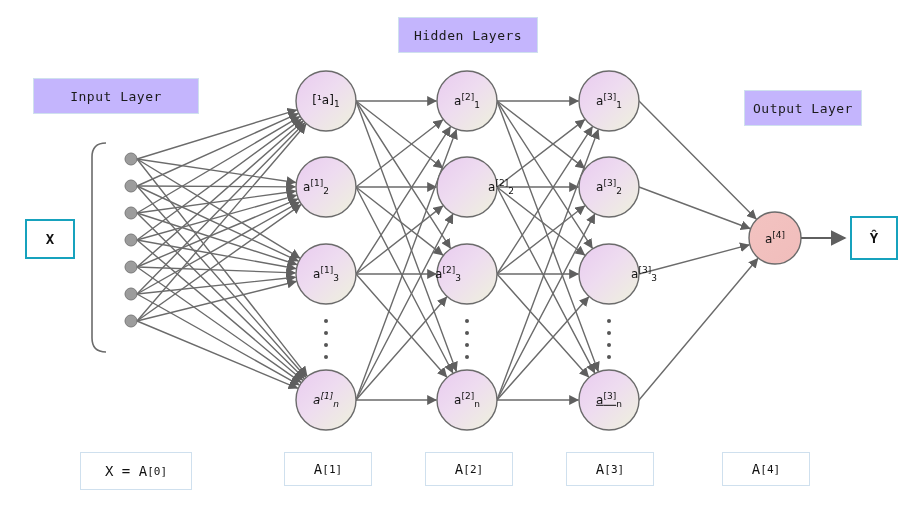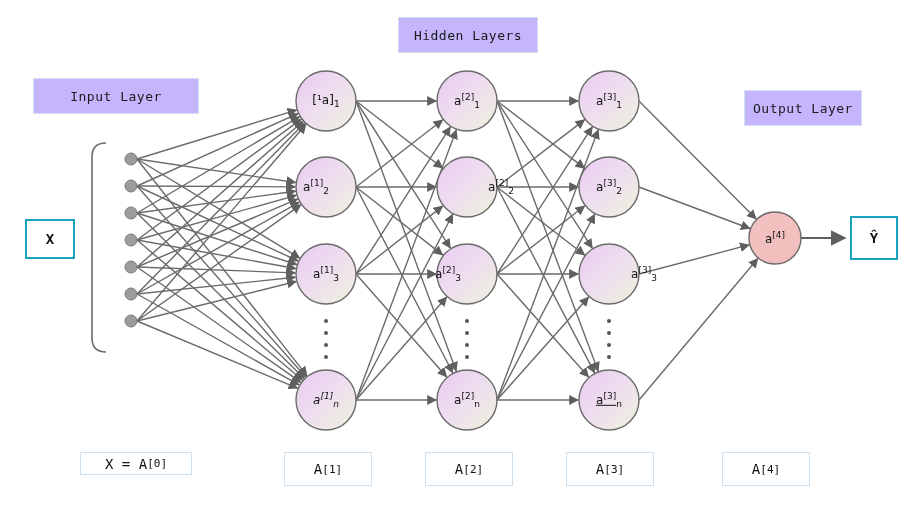--- a/index.html
+++ b/index.html
@@ -33,21 +33,21 @@
   #box-yhat {left:850px;top:216px;width:48px;height:44px;}
 
   
   .bchip{
     position:absolute;box-sizing:border-box;
     border:1px solid #cfe0ee;background:#ffffff;
     display:flex;align-items:center;justify-content:center;
     font-family:"DejaVu Sans Mono","Liberation Mono",monospace;
     font-size:14px;color:#111;
   }
-  #b0{left:80px; top:452px;width:112px;height:23px;}
+  #b0{left:80px; top:452px;width:112px;height:38px;}
   #b1{left:284px;top:452px;width:88px;height:34px;}
   #b2{left:425px;top:452px;width:88px;height:34px;}
   #b3{left:566px;top:452px;width:88px;height:34px;}
   #b4{left:722px;top:452px;width:88px;height:34px;}
   .sup{font-size:11px;vertical-align:super;}
 
   
   .nlabel{
     position:absolute;transform:translate(-50%,-50%);
     font-family:"DejaVu Sans","Liberation Sans",sans-serif;

